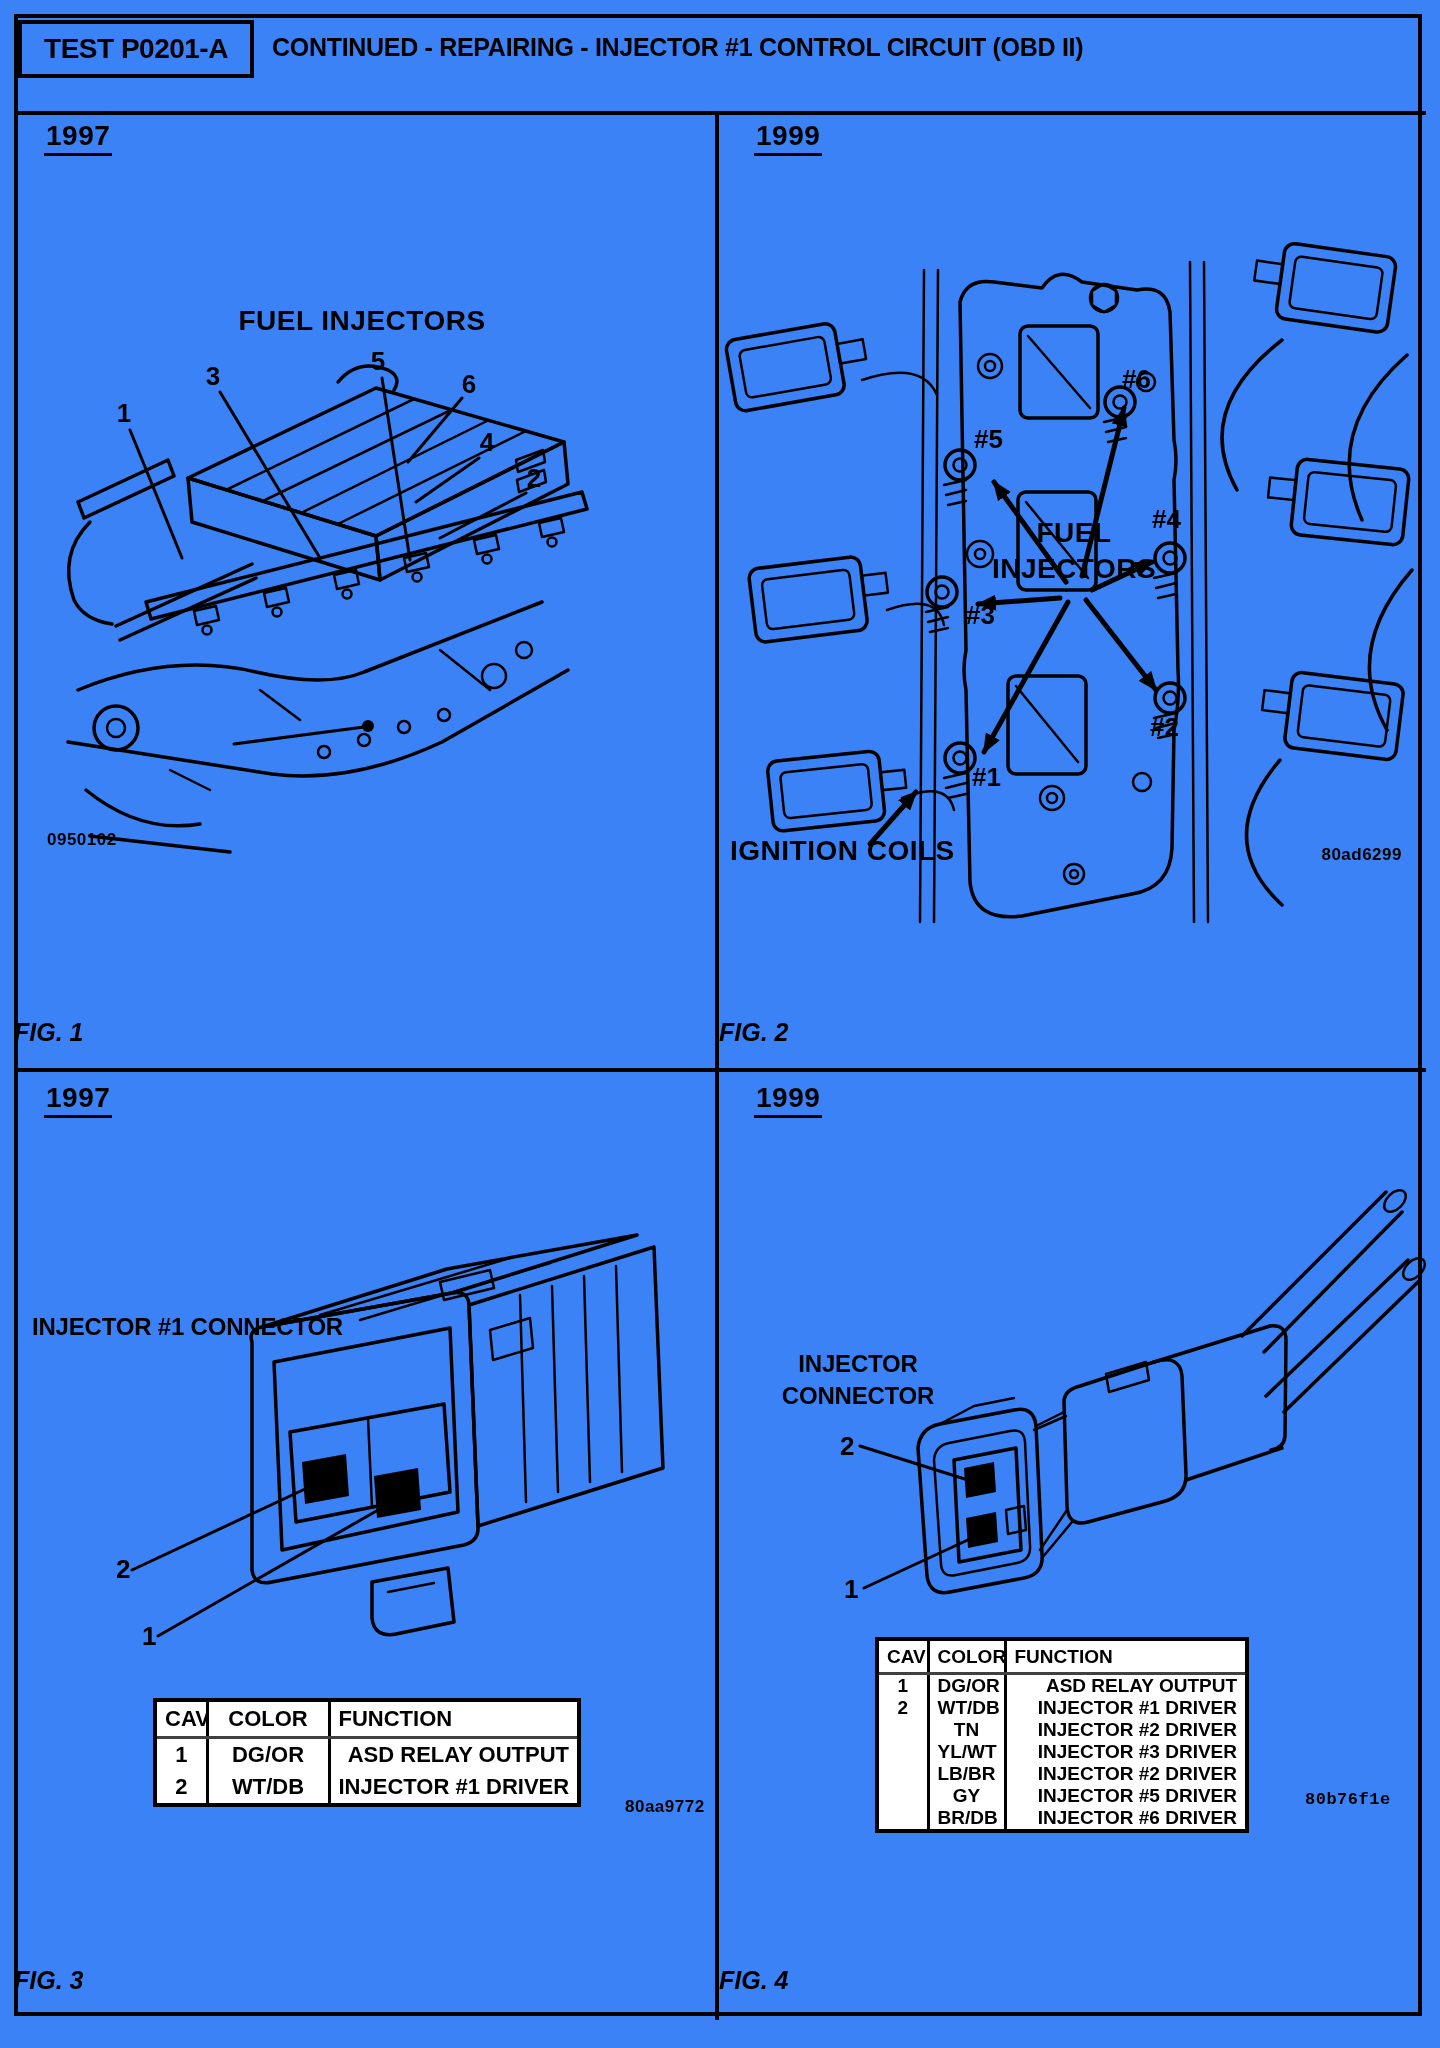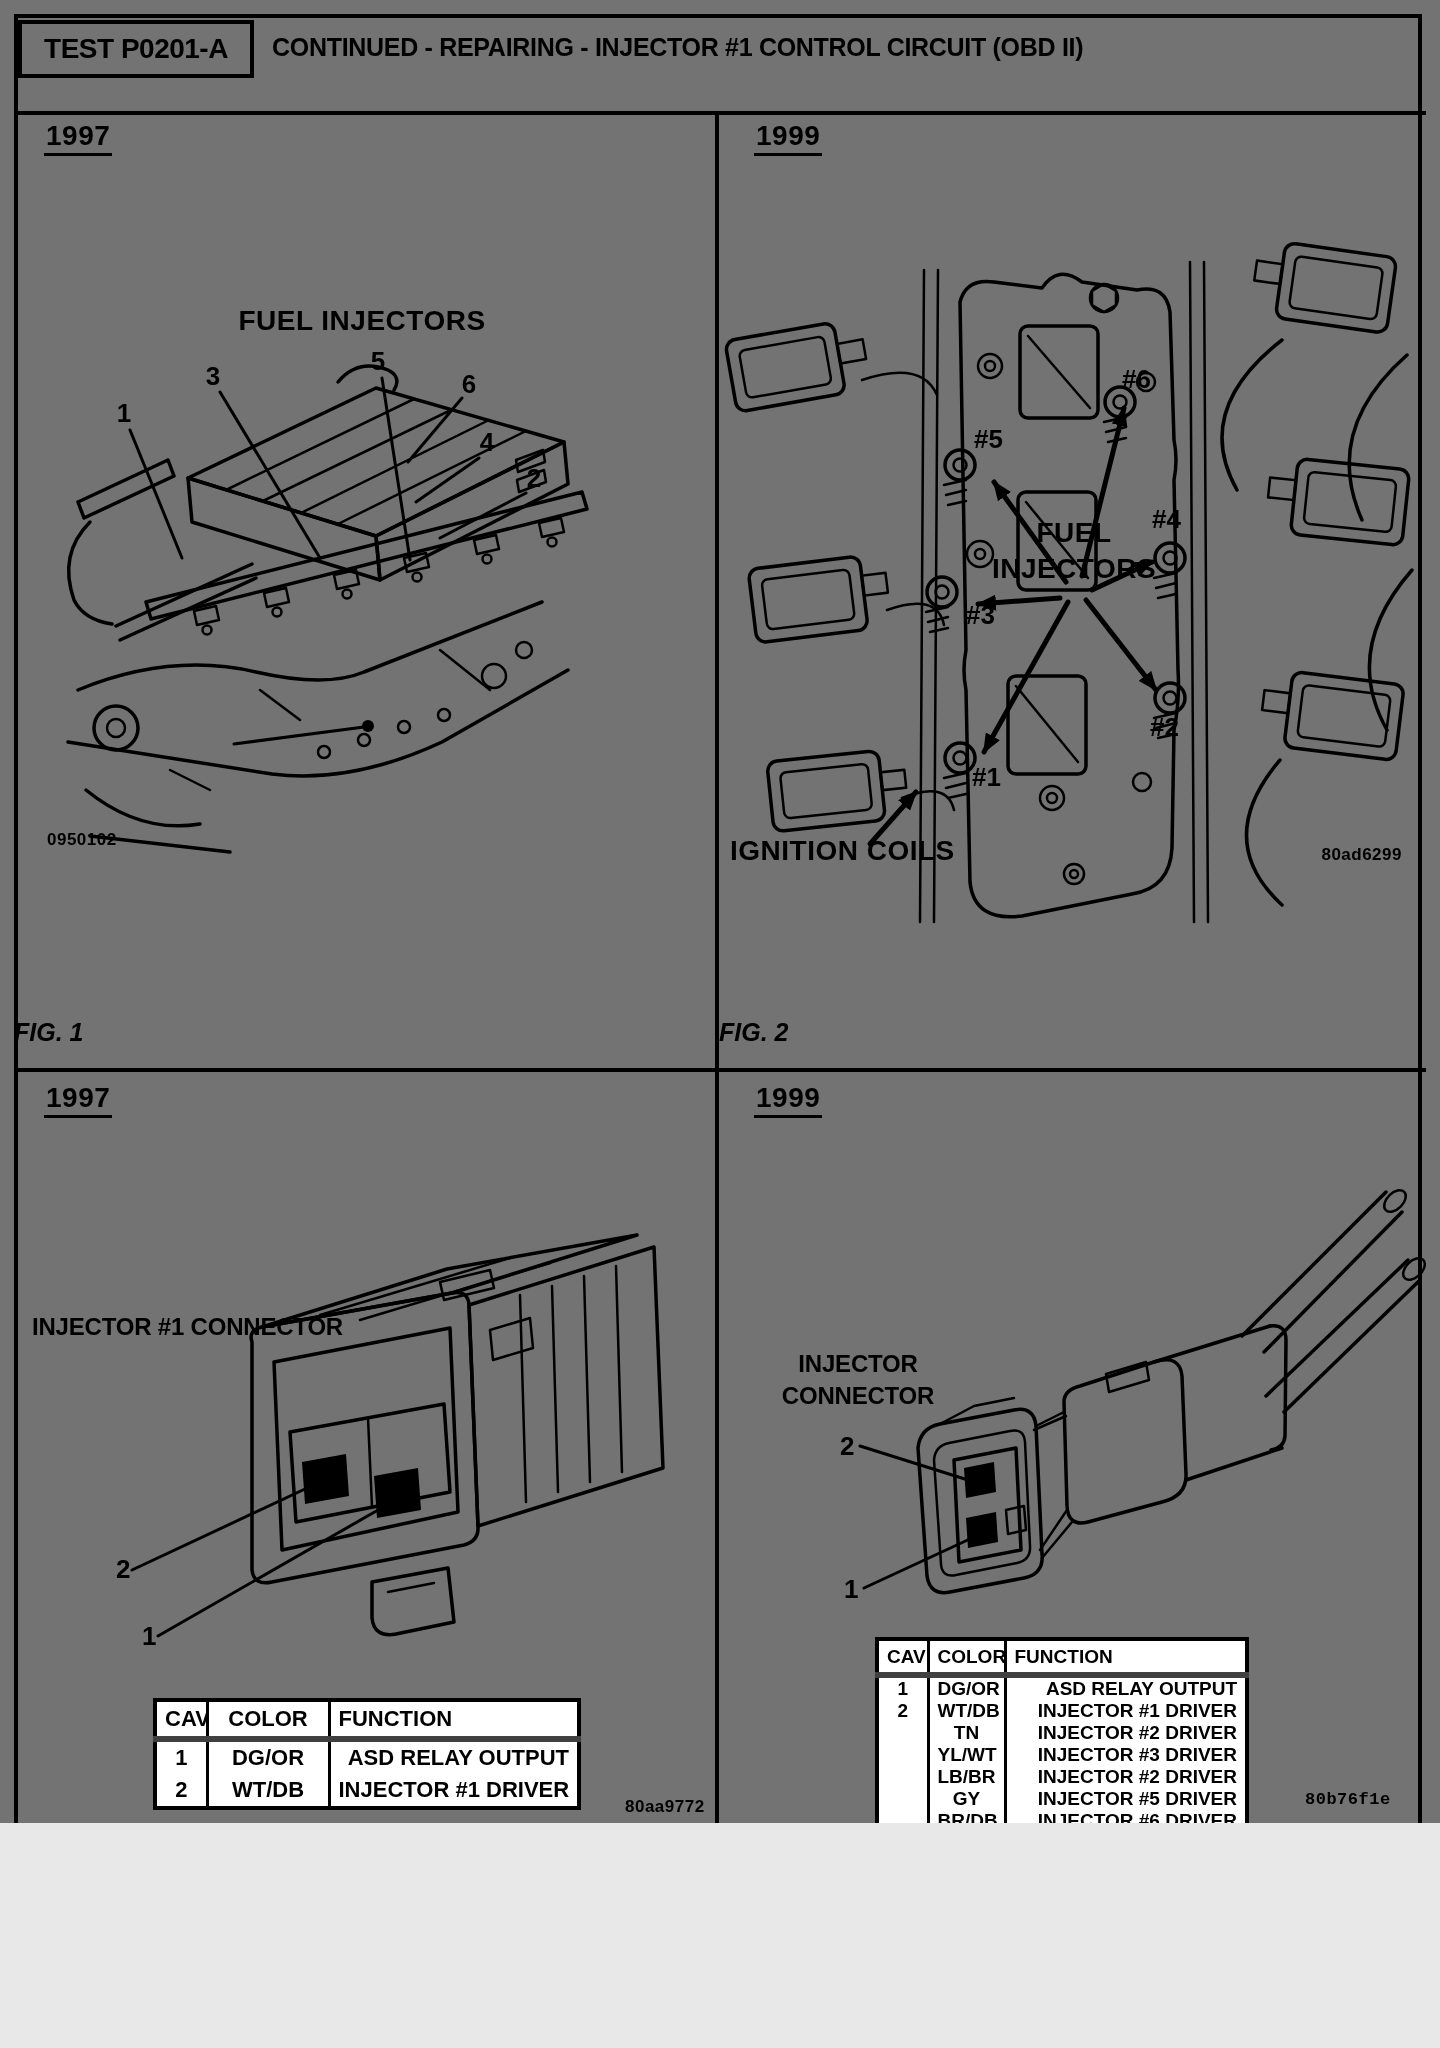--- a/index.html
+++ b/index.html
@@ -1,29 +1,29 @@
 <!DOCTYPE html>
 <html><head>
 <meta charset="utf-8">
 <style>
   html,body{margin:0;padding:0;background:#e8e8e8;}
-  .page{position:relative;width:1440px;height:1823px;background:#737373;
+  .page{position:relative;width:1440px;height:2048px;background:#3b82f6;
         font-family:"Liberation Sans",sans-serif;color:#000;overflow:hidden;}
   .abs{position:absolute;}
   .frame{left:14px;top:14px;width:1408px;height:2002px;border:4px solid #000;box-sizing:border-box;}
   .rule{background:#000;}
   .test-box{left:18px;top:20px;width:236px;height:58px;border:4px solid #000;box-sizing:border-box;
             display:flex;align-items:center;justify-content:center;font-weight:bold;font-size:28px;letter-spacing:-0.5px;}
   .hdr-title{left:272px;top:33px;font-weight:bold;font-size:25px;letter-spacing:-0.3px;white-space:nowrap;}
   .year{font-weight:bold;font-size:28px;letter-spacing:0.5px;border-bottom:3px solid #000;padding:0 2px 1px 2px;}
   .caption{font-weight:bold;font-style:italic;font-size:25px;text-align:left;}
   .code{font-weight:bold;font-size:17px;letter-spacing:0.5px;}
   .dtable{position:absolute;border-collapse:collapse;border:4px solid #000;background:#fff;font-weight:bold;table-layout:fixed;}
   .dtable th,.dtable td{border-left:3px solid #000;border-right:3px solid #000;padding:0 8px;overflow:hidden;white-space:nowrap;}
-  .dtable thead th{border-bottom:6px solid #404040;text-align:center;}
+  .dtable thead th{border-bottom:3px solid #404040;text-align:center;}
   .dtable .fn{text-align:right;}
   .dtable .cv,.dtable .cl{text-align:center;}
   .t3{font-size:22px;} .t3 th,.t3 td{height:32px;} .t3 thead th{height:34px;}
   .t4{font-size:19px;} .t4 th,.t4 td{height:20px;} .t4 thead th{height:31px;}
   svg{position:absolute;overflow:visible;}
   svg .ln{fill:none;stroke:#000;stroke-width:3.5;stroke-linejoin:round;stroke-linecap:round;}
   svg .ln2{fill:none;stroke:#000;stroke-width:2.5;stroke-linejoin:round;stroke-linecap:round;}
   svg .ld{fill:none;stroke:#000;stroke-width:3;stroke-linecap:round;}
   svg .arrow{fill:none;stroke:#000;stroke-width:5;stroke-linecap:round;}
   svg .blk{fill:#000;stroke:none;}

